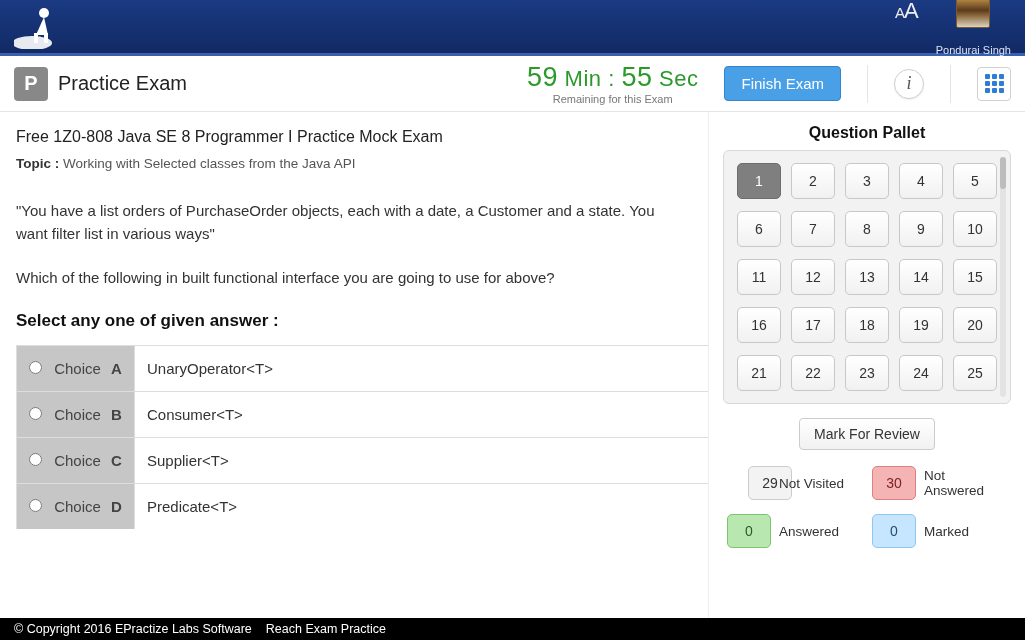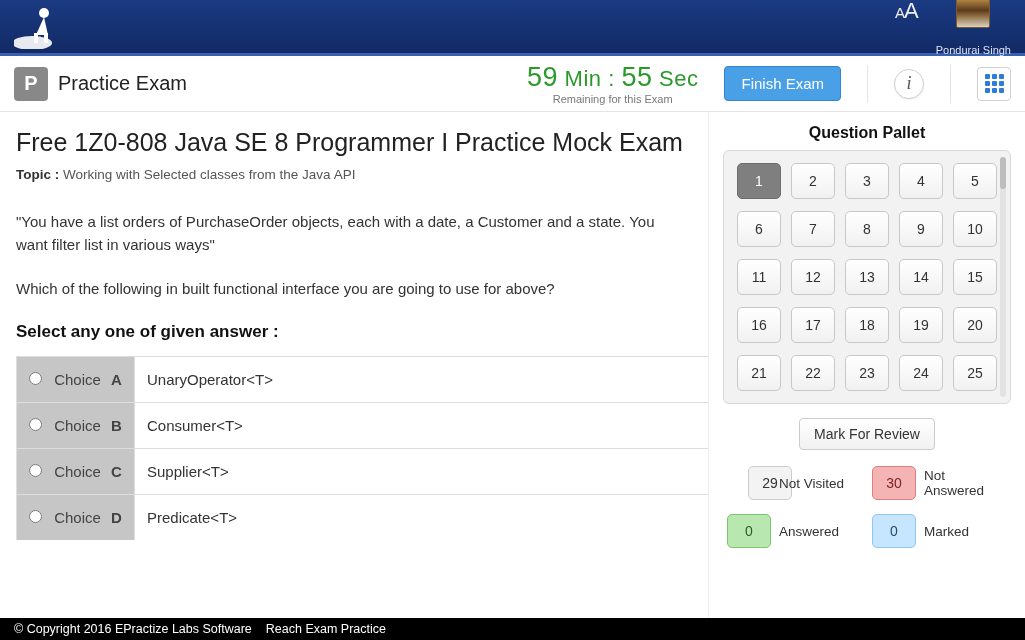--- a/index.html
+++ b/index.html
@@ -31,21 +31,21 @@
   .finish-btn { background:#4aa0e6; color:#fff; border:1px solid #2f86cf; padding:8px 16px; border-radius:4px; font-size:15px; cursor:pointer; }
   .vr { width:1px; height:38px; background:#e5e5e5; }
   .info-circle { width:30px; height:30px; border-radius:50%; border:1px solid #d0d0d0; display:flex; align-items:center; justify-content:center; font-family: Georgia, serif; font-style:italic; font-size:18px; color:#555; background:#fff; cursor:pointer; box-shadow:0 1px 2px rgba(0,0,0,0.08);}
   .grid-icon { width:34px; height:34px; border:1px solid #d0d0d0; border-radius:4px; display:flex; align-items:center; justify-content:center; cursor:pointer; }
   .grid-icon .dots { display:grid; grid-template-columns: repeat(3, 5px); grid-template-rows: repeat(3,5px); gap:2px; }
   .grid-icon .dots span { background:#2f7cd6; border-radius:1px; }
 
   
   .main { flex:1; display:flex; overflow:hidden; }
   .content { flex:1; padding:16px 20px 0 16px; border-right:1px solid #eee; overflow:hidden; color:#333; }
-  .exam-title { font-size:25px; font-weight:400; color:#222; margin-bottom:10px; }
+  .exam-title { font-size:16px; font-weight:400; color:#222; margin-bottom:10px; }
   .topic-line { font-size:13.5px; color:#555; margin-bottom:28px; }
   .topic-line .lbl { color:#333; font-weight:600; }
   .q-heading { font-size:18px; font-weight:700; color:#111; margin-bottom:18px; }
   .q-body { font-size:15px; line-height:1.55; color:#333; margin-bottom:20px; max-width: 660px; }
   .select-heading { font-size:17px; font-weight:700; color:#111; margin: 22px 0 14px; }
   .choice-table { width:730px; border-collapse:collapse; }
   .choice-table td { border:1px solid #ddd; padding:14px 12px; vertical-align:middle; font-size:15px; }
   .choice-table .cell-choice { width:118px; background:#c6c6c6; color:#444; }
   .choice-table .cell-choice .letter { font-weight:700; margin-left:6px;}
   .choice-table .cell-value { background:#fff; }

